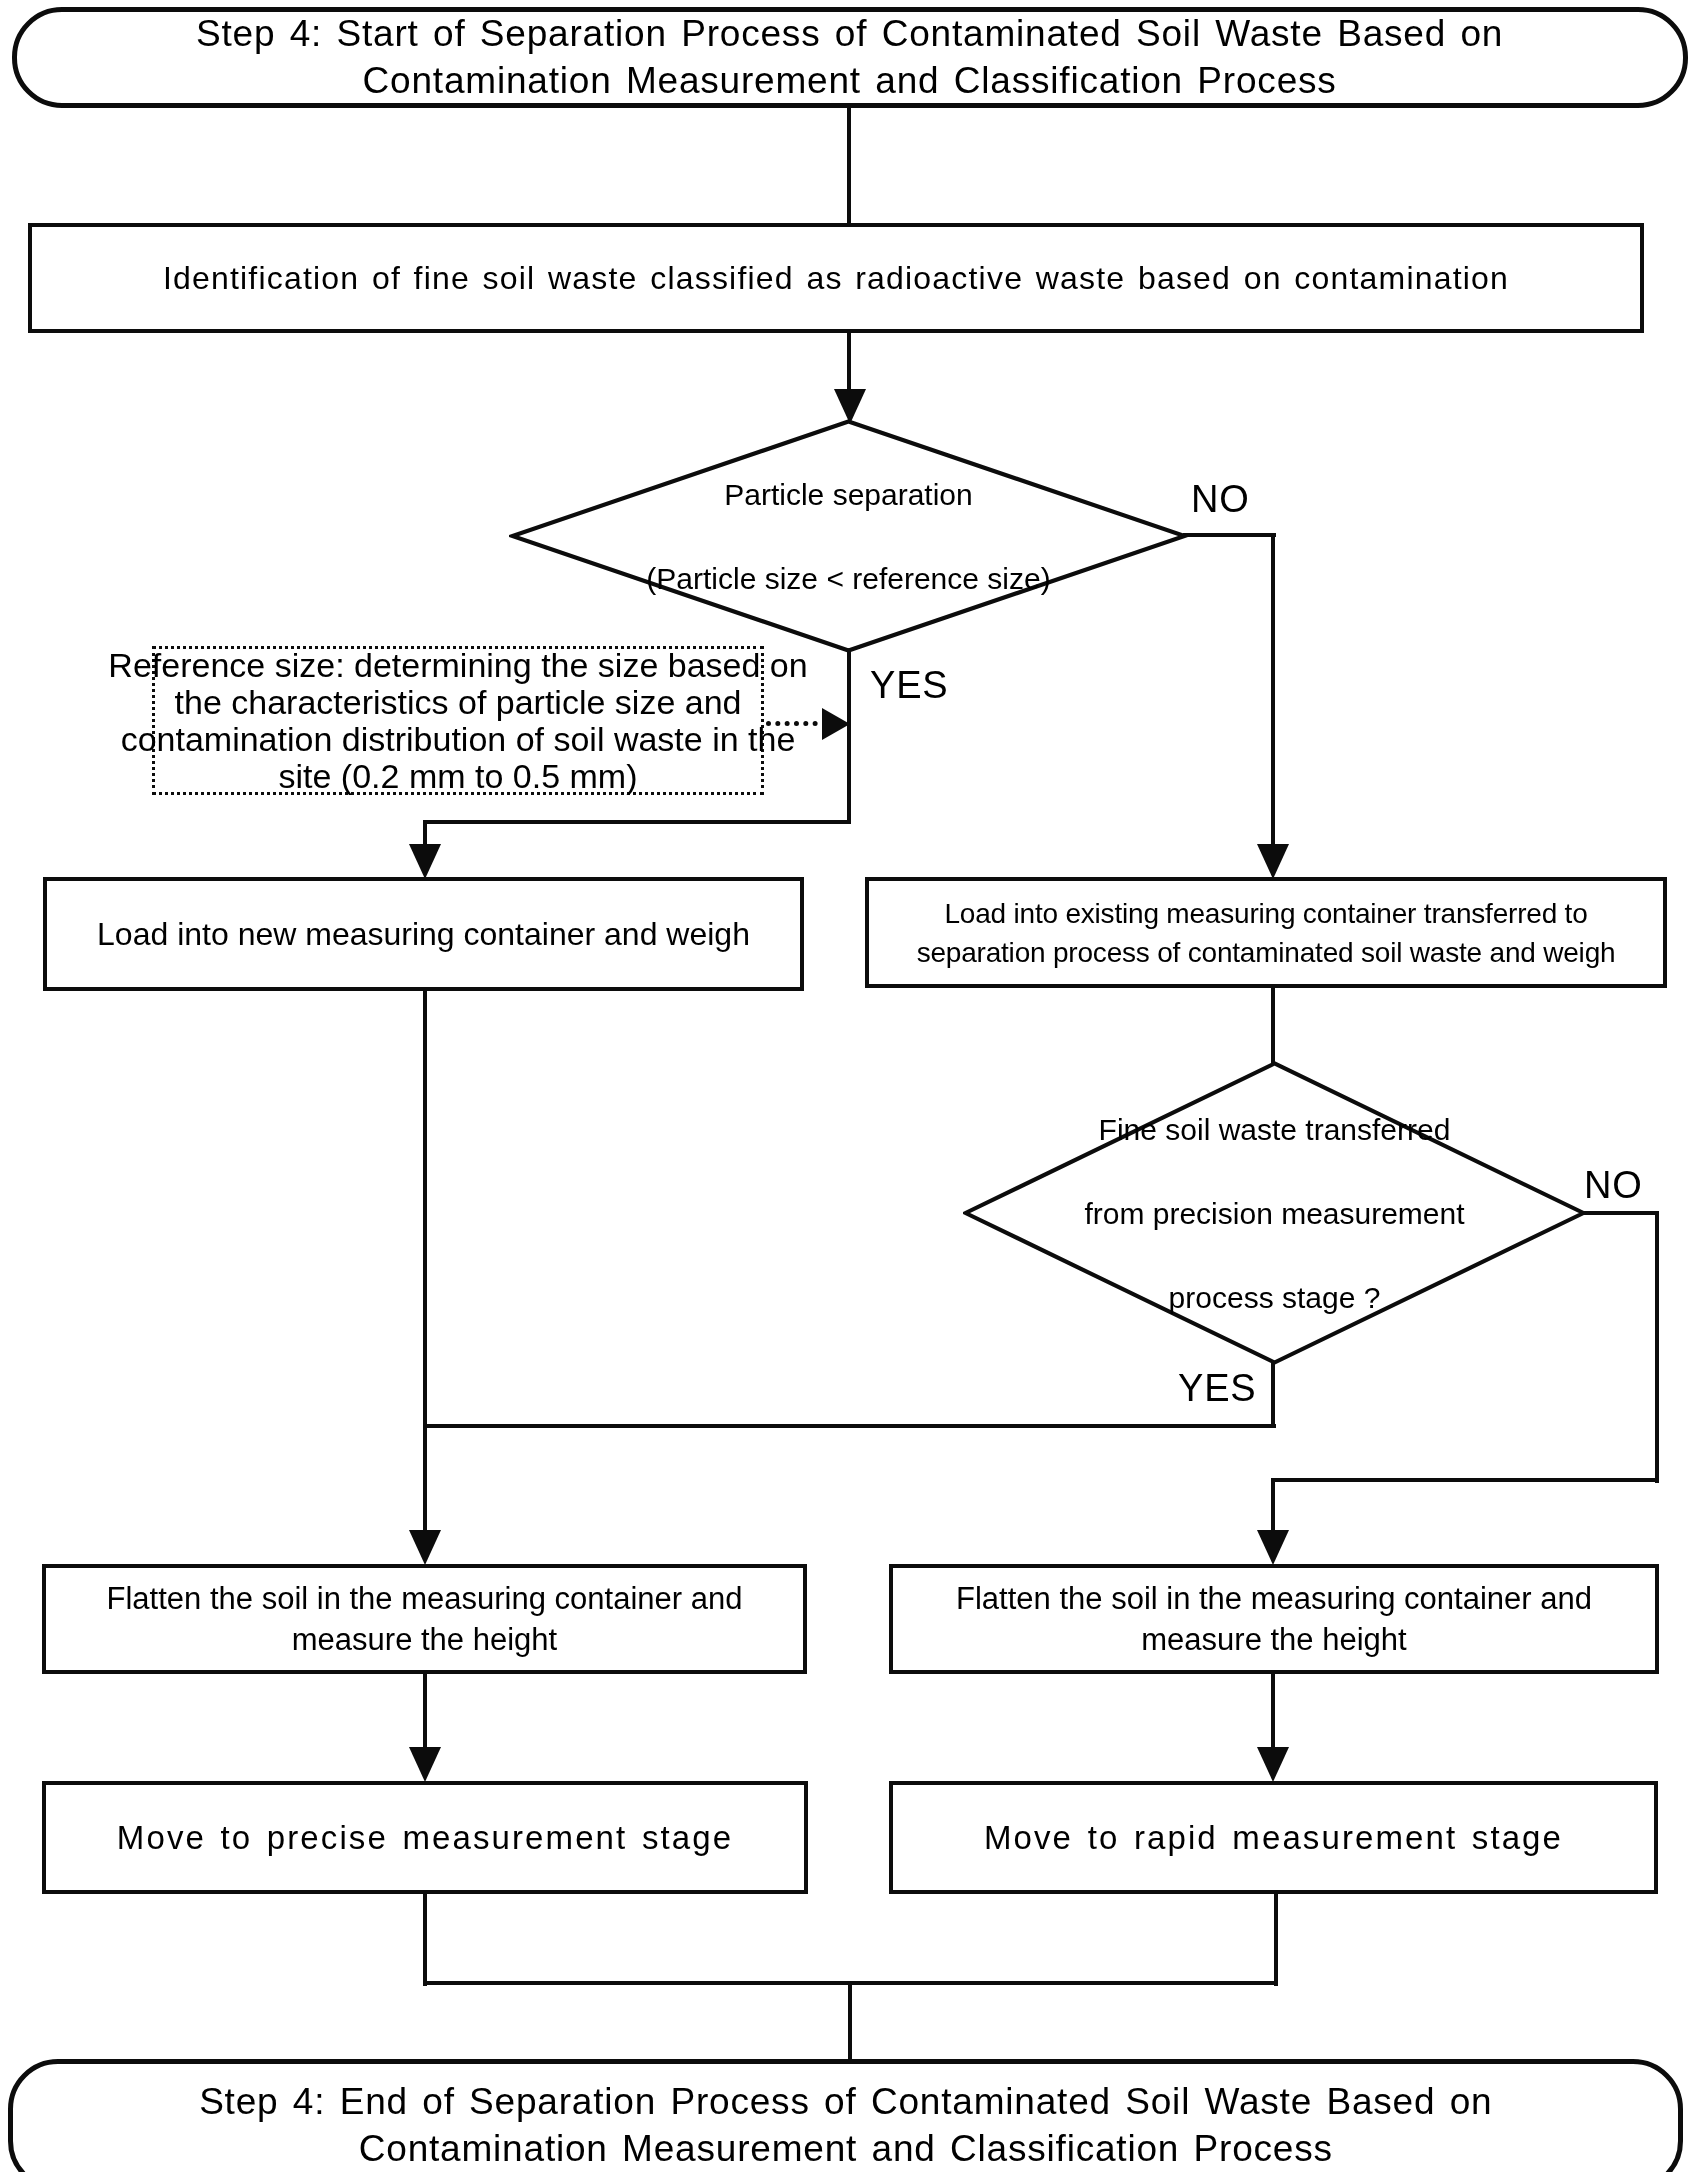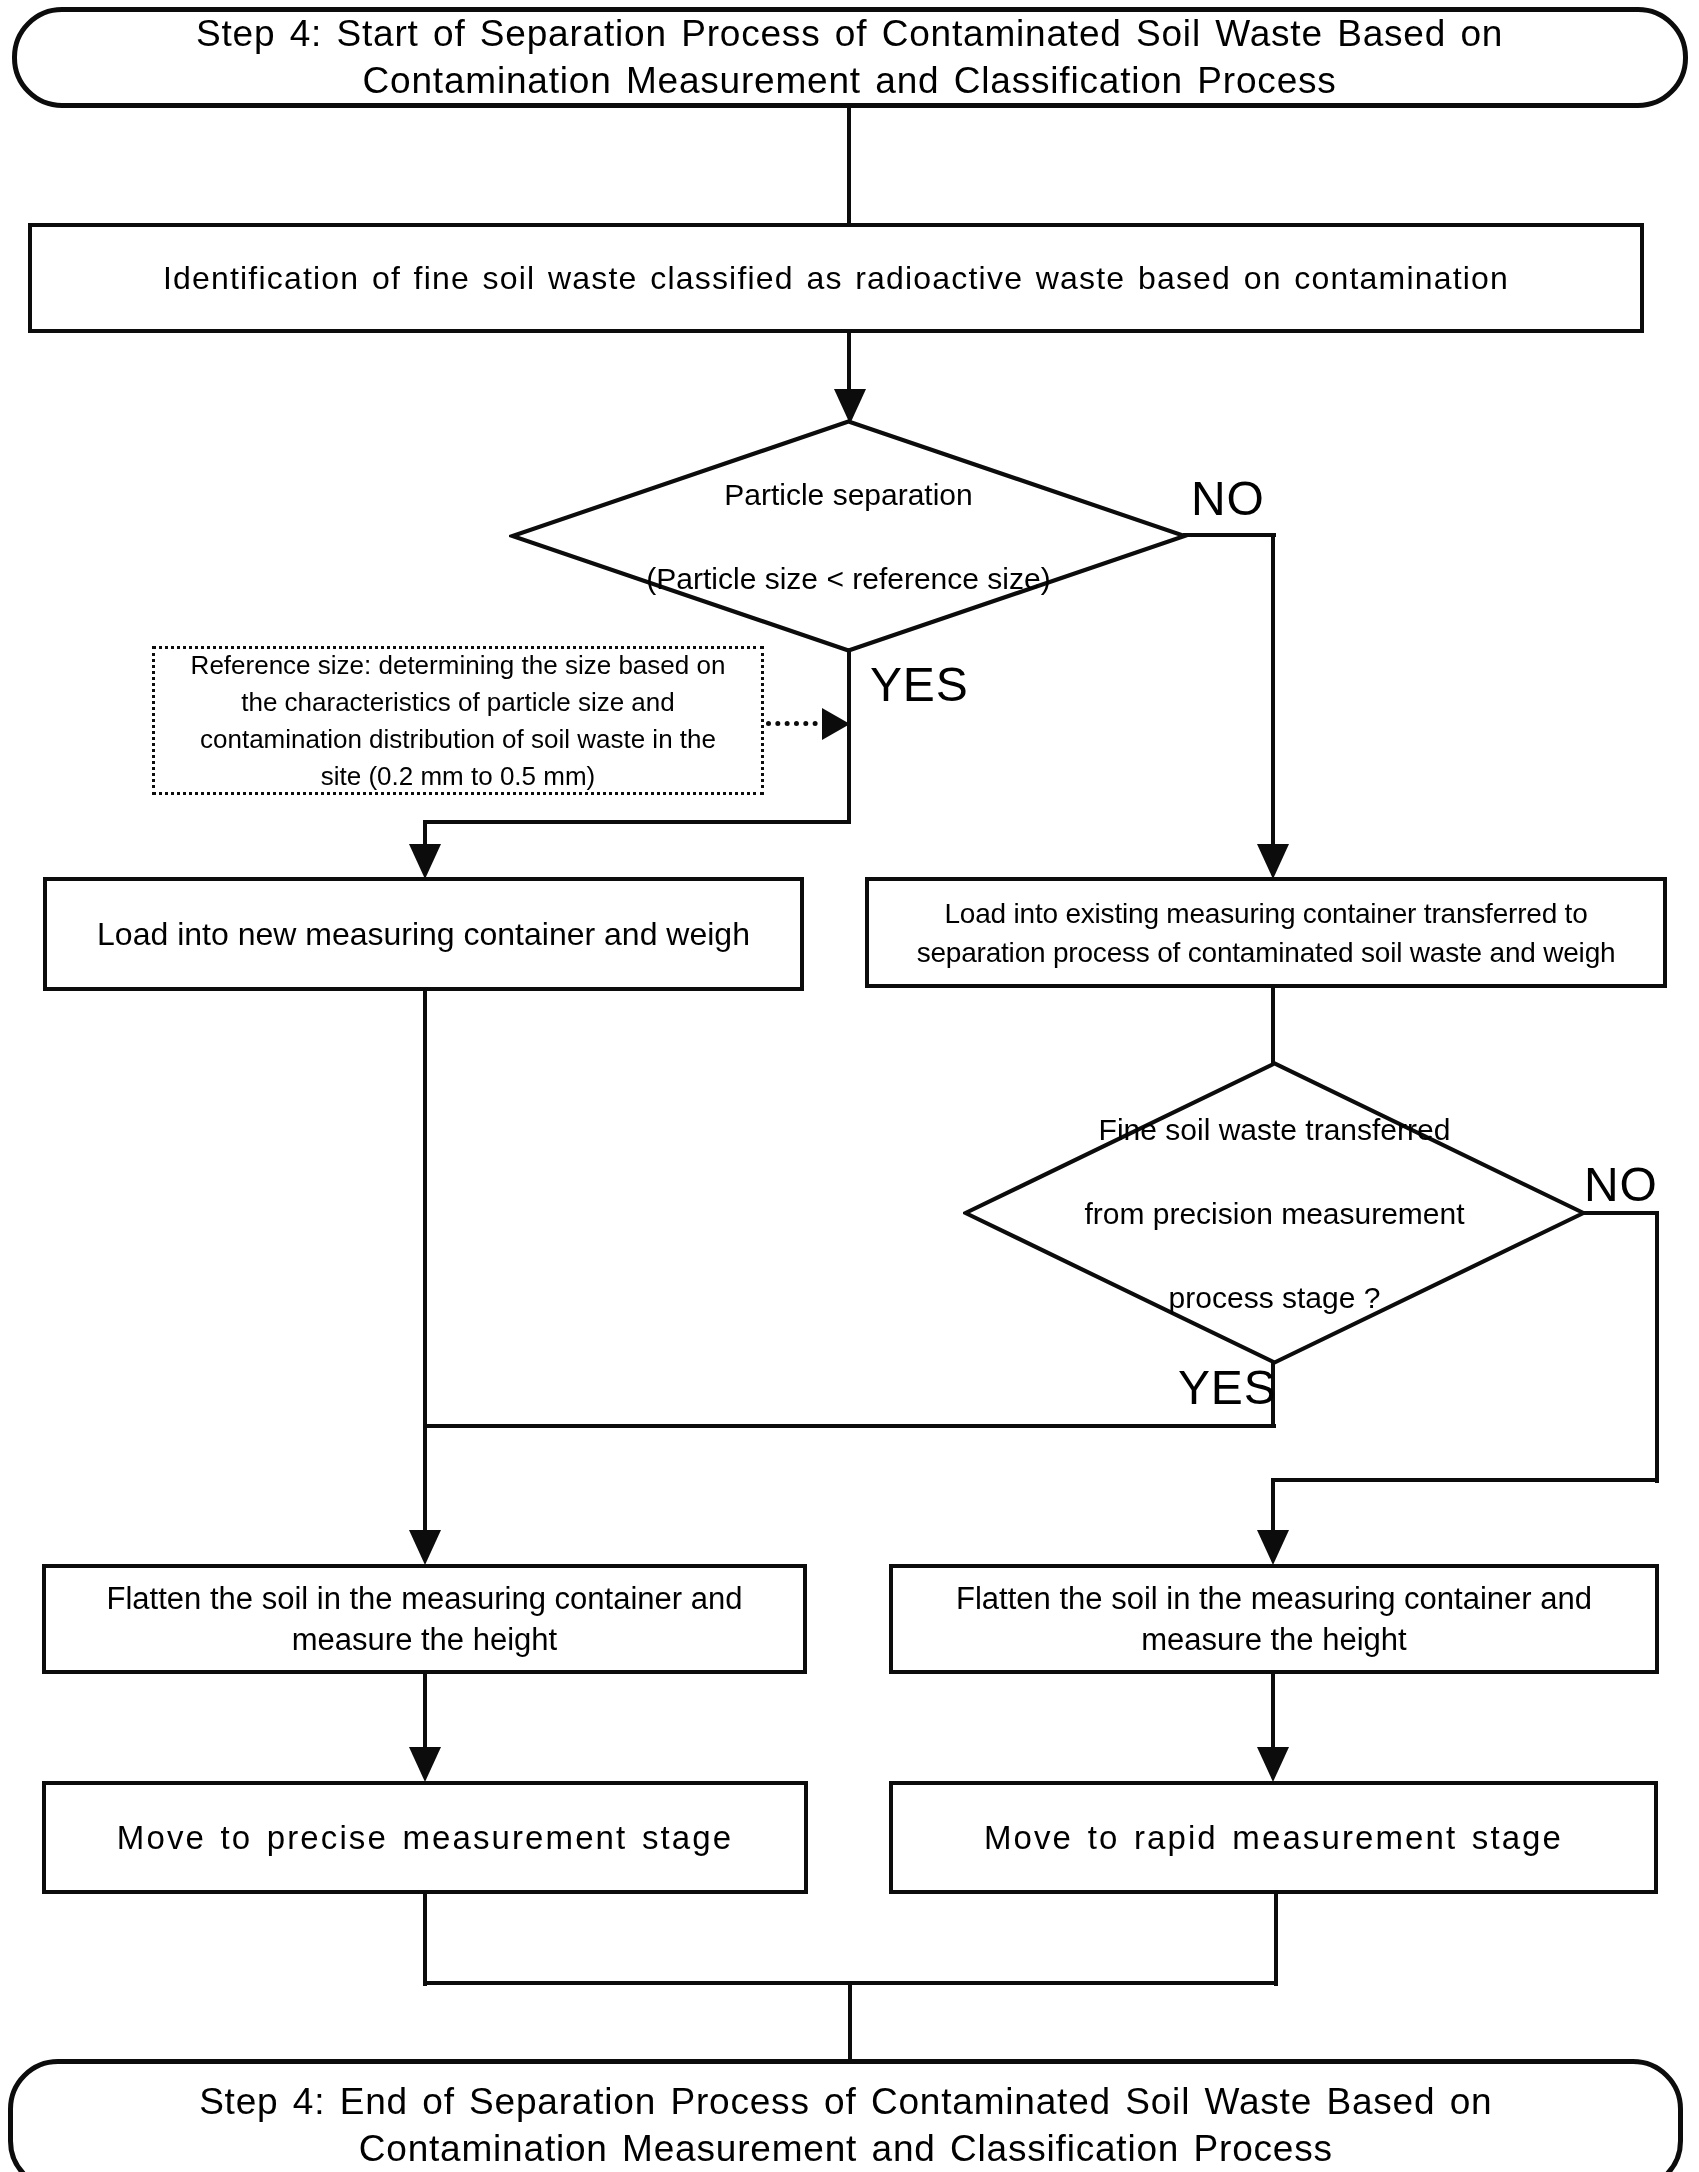--- a/index.html
+++ b/index.html
@@ -30,25 +30,25 @@
     text-align:center;
     gap:45px;
   }
   
   .lines div{white-space:nowrap;}
   .t-term{font-size:37px;line-height:47px;letter-spacing:0.8px;word-spacing:3.3px;}
   .t-identify{font-size:32px;line-height:43px;letter-spacing:1.2px;word-spacing:2.5px;}
   .t-node{font-size:32px;line-height:42px;}
   .t-node-sm{font-size:28px;line-height:39px;letter-spacing:-0.2px;}
   .t-diamond{font-size:30px;line-height:39px;}
-  .t-note{font-size:26px;line-height:37px;}
+  .t-note{font-size:34px;line-height:37px;}
   .t-flatten{font-size:31px;line-height:41px;}
   .t-move{font-size:33px;line-height:40px;letter-spacing:2.1px;word-spacing:3.3px;}
   .label{
-    position:absolute;font-size:48px;line-height:38px;letter-spacing:0.8px;
+    position:absolute;font-size:38px;line-height:38px;letter-spacing:0.8px;
     white-space:nowrap;
   }
   
   .line{position:absolute;background:#0c0c0c;}
   .dotline{position:absolute;height:0;border-top:5px dotted #0c0c0c;}
   .arrow-down{
     position:absolute;width:0;height:0;
     border-left:16px solid transparent;
     border-right:16px solid transparent;
     border-top:35px solid #0c0c0c;

